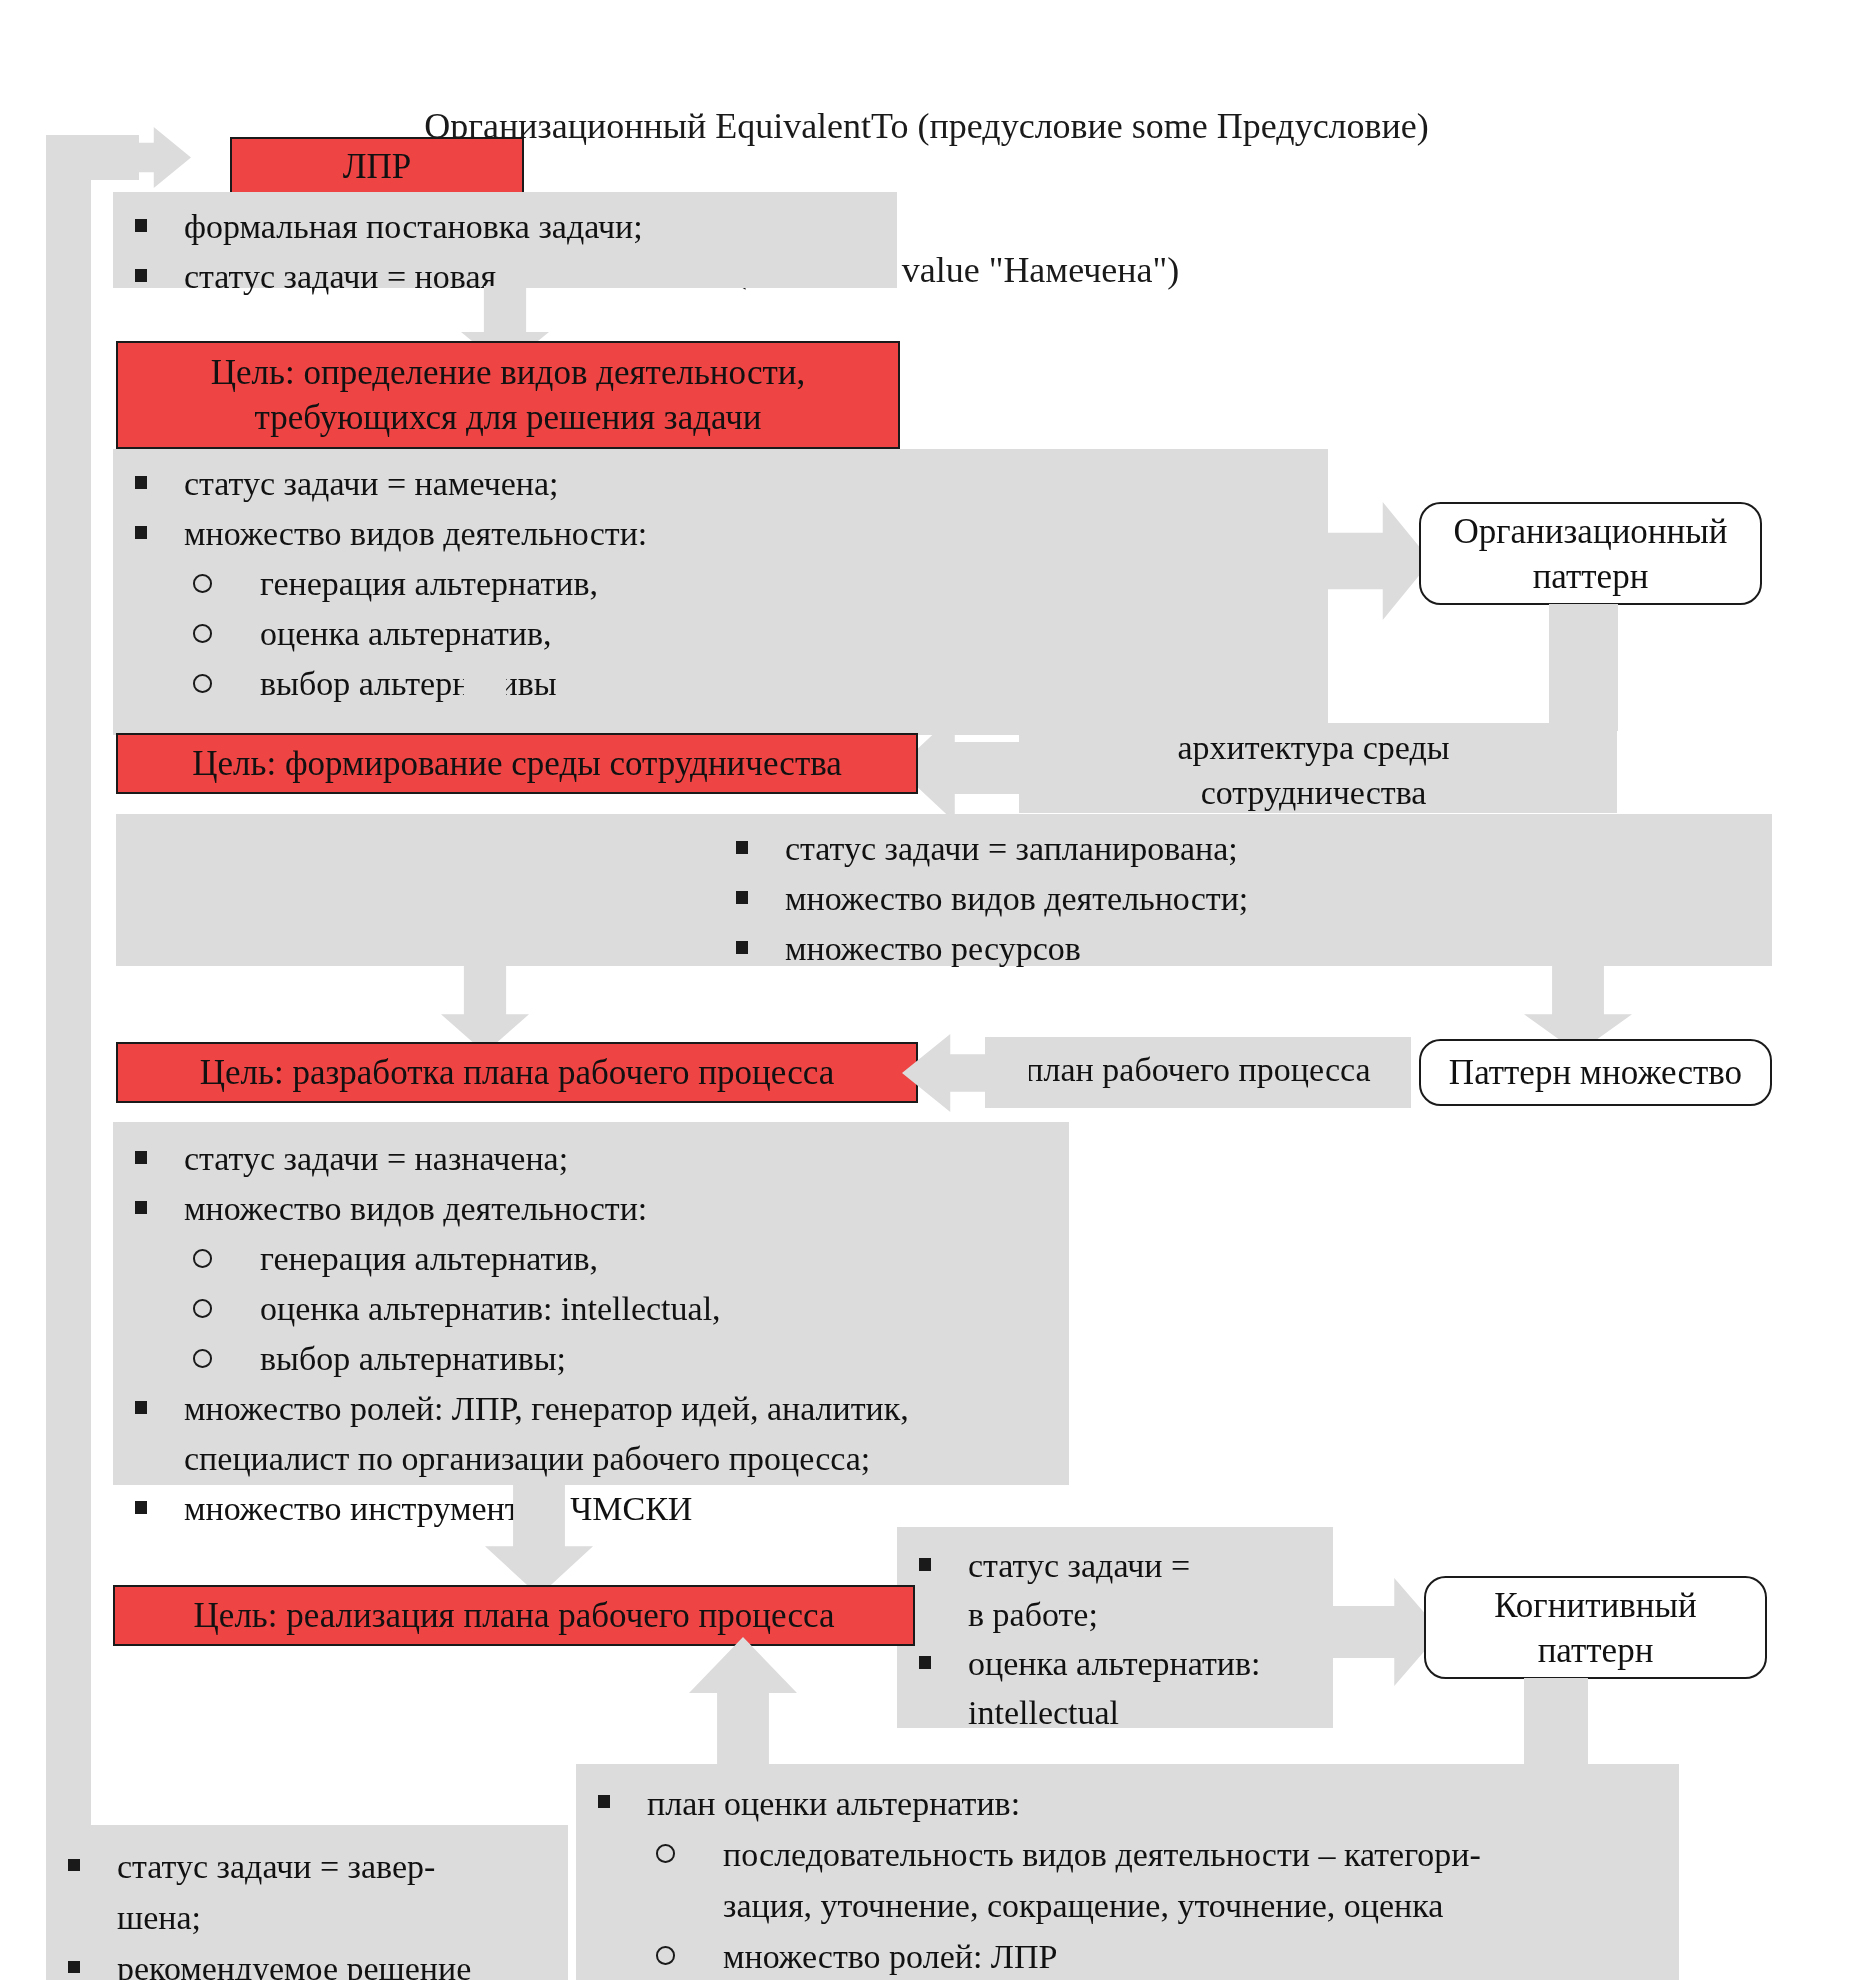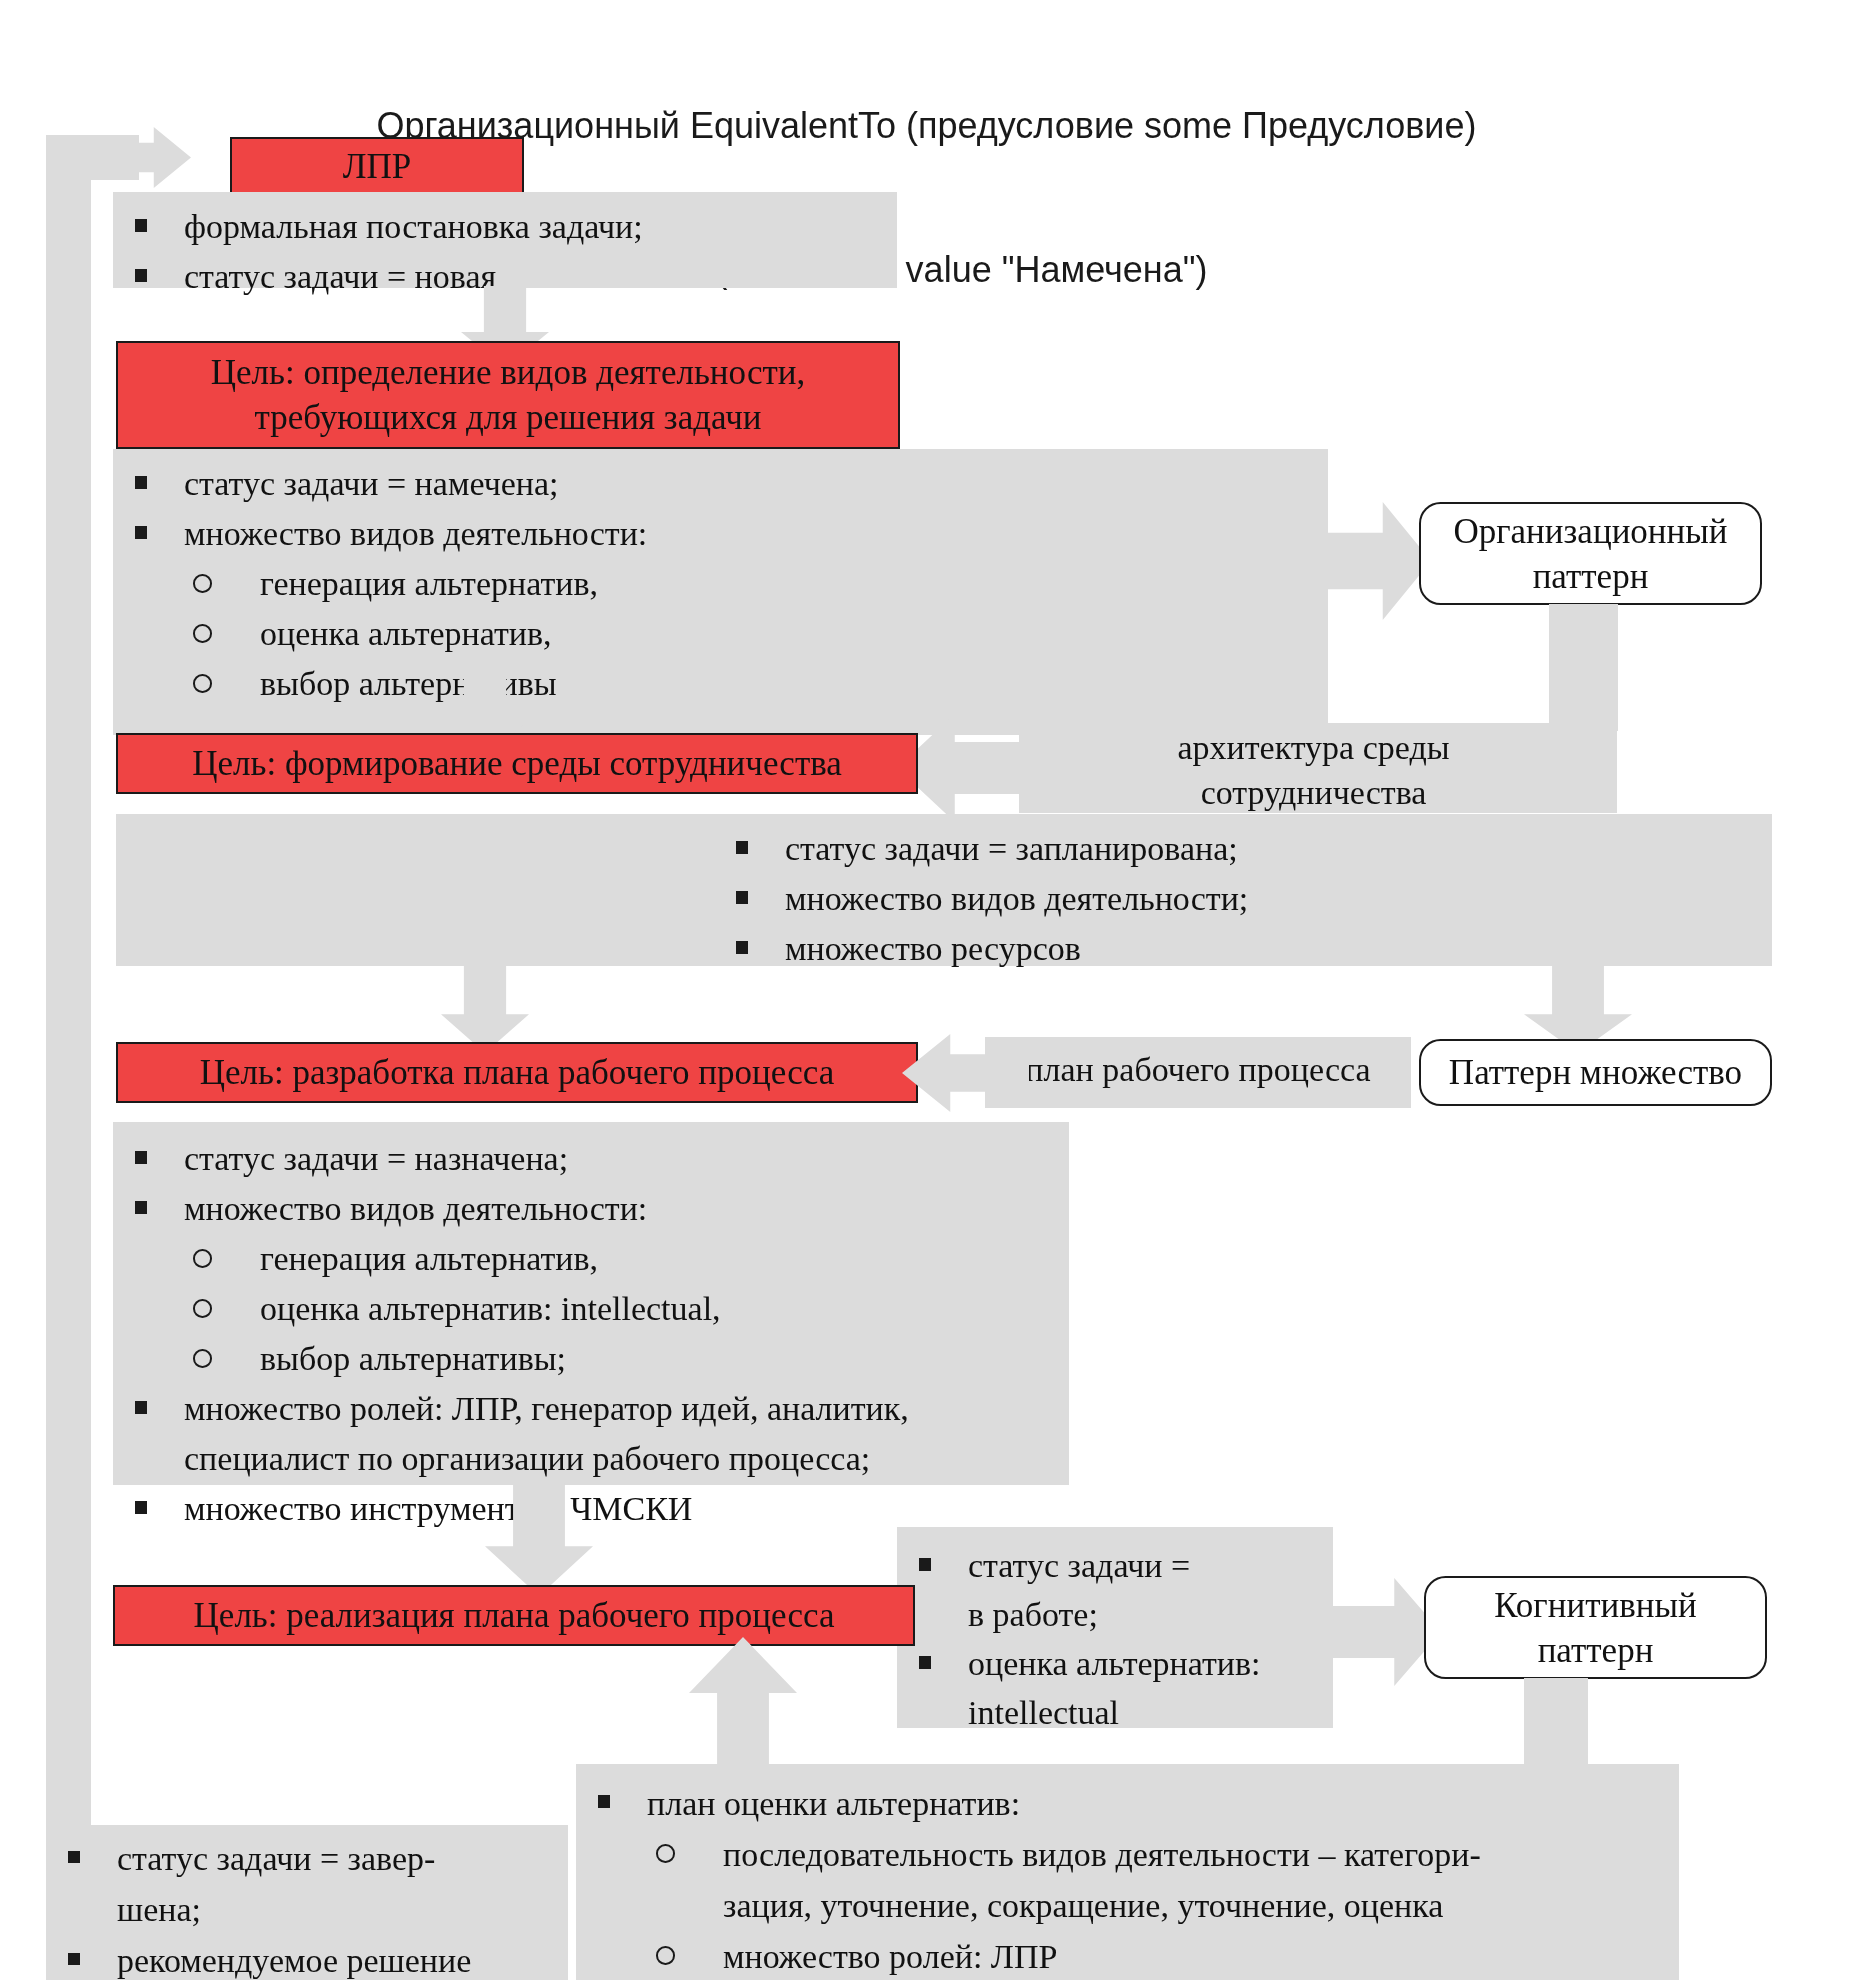--- a/index.html
+++ b/index.html
@@ -17,21 +17,21 @@
     color: #111111;
   }
 
   
   .title {
     position: absolute;
     left: 0;
     top: 5.9px;
     width: 1853px;
     text-align: center;
-    font-family: Liberation Sans, sans-serif;
+    font-family: Liberation Serif, serif;
     font-size: 36px;
     line-height: 48px;
     letter-spacing: 0px;
     color: #1a1a1a;
     white-space: pre;
   }
   .title-line { display: block; }
 
   
   .gray {
@@ -303,21 +303,21 @@
 
   <div class="gray" style="left:1524px; top:1678px; width:64px; height:137px;"></div>
   <div class="gray" style="left:1125px; top:1770px; width:463px; height:45px;"></div>
 
   <div class="boxed" style="left:113px; top:1585px; width:802px; height:61px;">
     <span>Цель: реализация плана рабочего процесса</span>
   </div>
 
   <div class="arrow arw-up" style="left:689px; top:1637px; width:108px; height:127px;"></div>
 
-  <div class="blk" style="left:46px; top:1825px; width:522px; height:156px; padding-top:8px; line-height:51px;">
+  <div class="blk" style="left:46px; top:1825px; width:522px; height:156px; padding-top:16px; line-height:51px;">
     <ul>
       <li class="li">
         <span class="bull"></span>
         <span>статус задачи = завер-</span>
       </li>
       <li class="cont">шена;</li>
       <li class="li">
         <span class="bull"></span>
         <span>рекомендуемое решение</span>
       </li>

